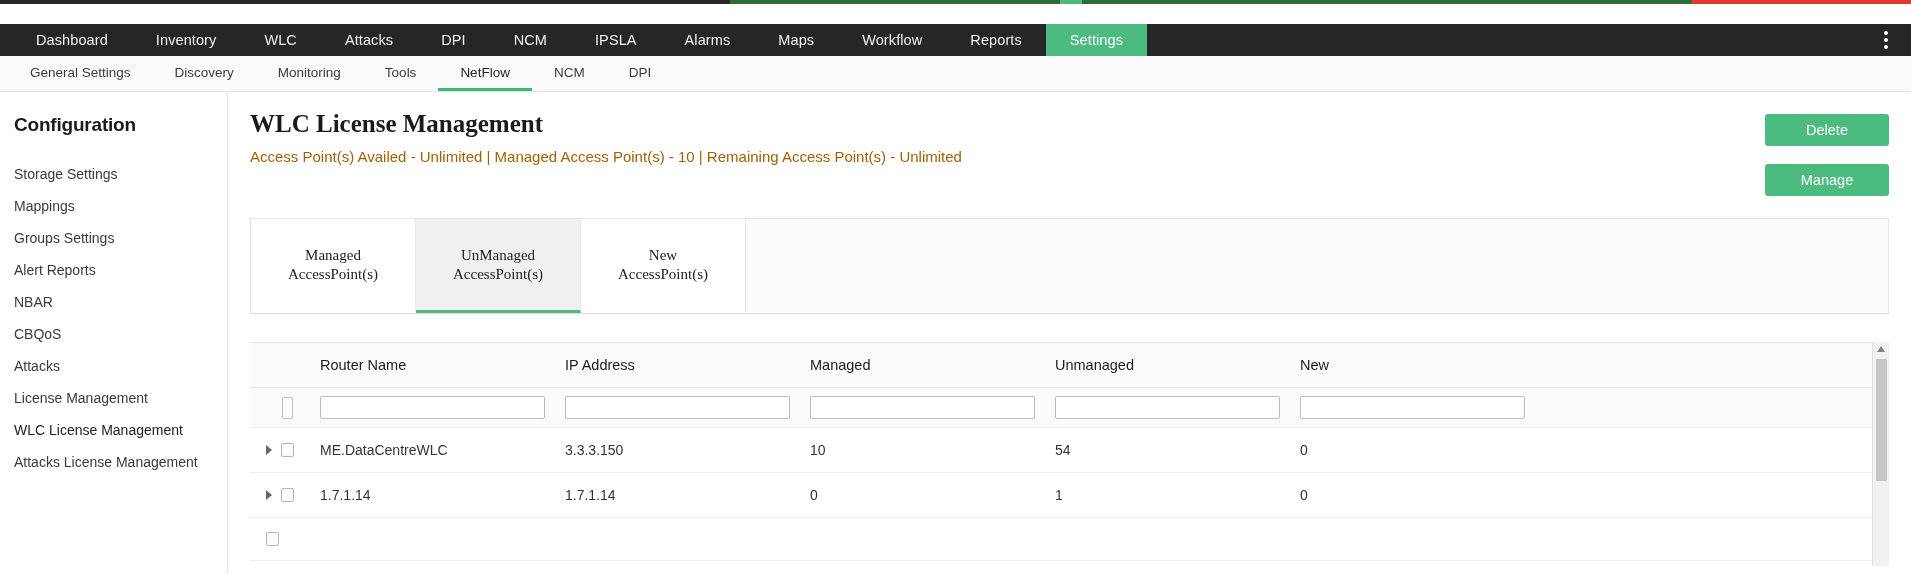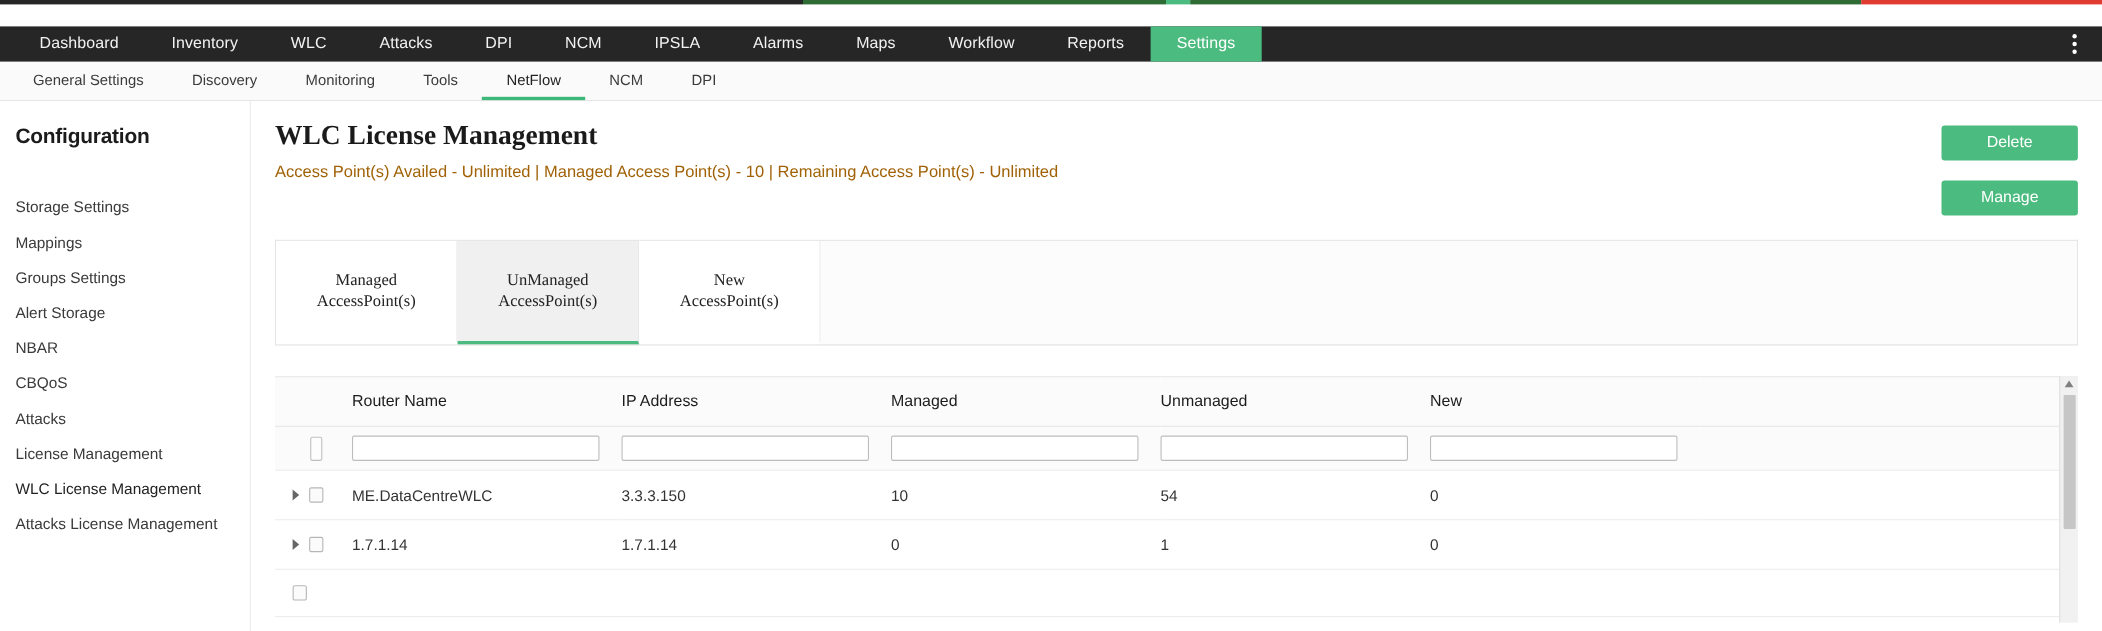--- a/index.html
+++ b/index.html
@@ -78,21 +78,21 @@
     background: #ffffff;
     border-right: 1px solid #e6e6e6;
     padding-top: 22px;
     overflow: hidden;
   }
   .sidebar-title {
     font-size: 19px;
     font-weight: bold;
     color: #1b1b1b;
     padding: 0 0 0 14px;
-    margin-bottom: 36px;
+    margin-bottom: 22px;
     letter-spacing: -.2px;
   }
   .sidebar-item {
     font-size: 14px;
     color: #3a3a3a;
     padding: 8px 0 8px 14px;
     cursor: pointer;
     white-space: nowrap;
   }
   .sidebar-item.active { color: #222; }
@@ -331,21 +331,21 @@
     </div>
 </nav>
 
 <div class="layout">
 
   <aside class="sidebar">
     <div class="sidebar-title">Configuration</div>
     <div class="sidebar-item"><span>Storage Settings</span></div>
     <div class="sidebar-item"><span>Mappings</span></div>
     <div class="sidebar-item"><span>Groups Settings</span></div>
-    <div class="sidebar-item"><span>Alert Storage</span></div>
+    <div class="sidebar-item"><span>Alert Reports</span></div>
     <div class="sidebar-item"><span>NBAR</span></div>
     <div class="sidebar-item"><span>CBQoS</span></div>
     <div class="sidebar-item"><span>Attacks</span></div>
     <div class="sidebar-item"><span>License Management</span></div>
     <div class="sidebar-item active"><span>WLC License Management</span></div>
     <div class="sidebar-item"><span>Attacks License Management</span></div>
   </aside>
 
   <main class="content">
 

